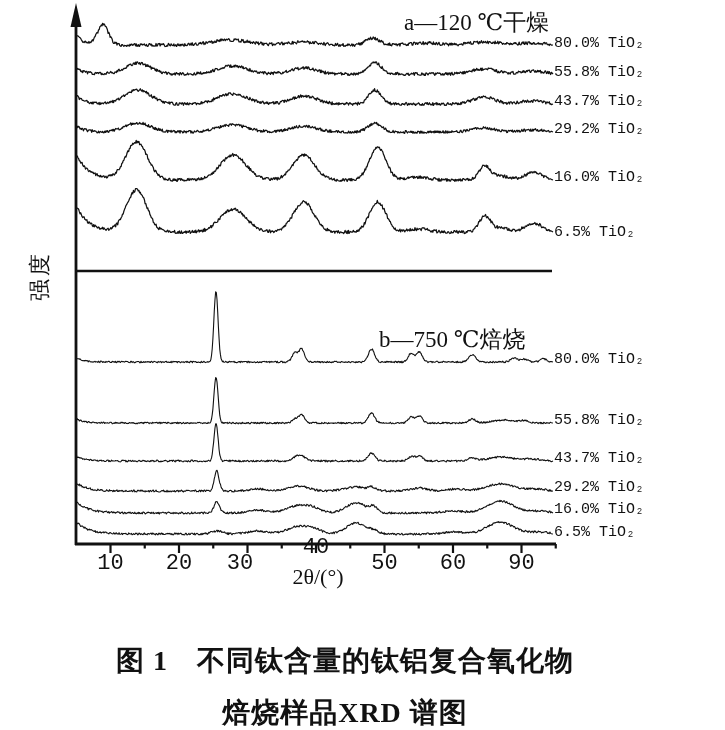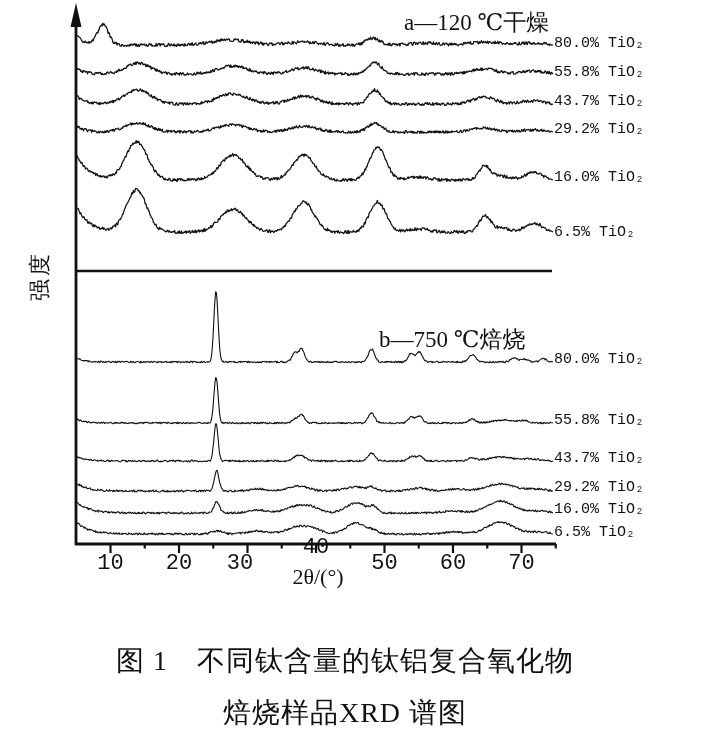--- a/index.html
+++ b/index.html
@@ -7,21 +7,21 @@
        font-family:"Liberation Serif","DejaVu Serif",serif;color:#111;}
   #plot-svg{position:absolute;left:0;top:0;}
   .t{position:absolute;white-space:nowrap;}
   .panel-title{font-size:23px;}
   .slabel{position:absolute;font-size:15px;white-space:nowrap;line-height:26px;height:26px;font-family:Liberation Mono, monospace;}
   .tick-label{position:absolute;width:48px;text-align:center;font-size:22px;font-family:Liberation Mono, monospace;}
   .xlab{left:253px;top:564px;width:130px;text-align:center;font-size:22px;}
   .ylab{left:40px;top:276px;transform:translate(-50%,-50%) rotate(-90deg);
         font-size:22px;letter-spacing:3px;}
   .cap{position:absolute;left:0;width:690px;text-align:center;
-       font-size:28px;font-weight:normal;letter-spacing:1px;}
+       font-size:28px;font-weight:bold;letter-spacing:1px;}
   .cap1{top:642px;}
   .cap2{top:678px;margin-top:16px;}
 </style>
 </head>
 <body>
 
 <div>
   <svg id="plot-svg" width="725" height="622">
       <line x1="76" y1="24" x2="76" y2="545" stroke="#111111" stroke-width="2.8"></line>
       <polygon points="76,3 70.5,27 81.5,27" fill="#111111"></polygon>
@@ -75,18 +75,18 @@
       <div class="slabel" style="left: 554px; top: 497px;">16.0% TiO₂</div>
       <div class="slabel" style="left: 554px; top: 520px;">6.5% TiO₂</div>
     </div>
   <div id="tick-labels">
       <div class="tick-label" style="left: 86.5px; top: 551px;">10</div>
       <div class="tick-label" style="left: 155px; top: 551px;">20</div>
       <div class="tick-label" style="left: 216px; top: 551px;">30</div>
       <div class="tick-label" style="left: 292px; top: 535px;">40</div>
       <div class="tick-label" style="left: 360.5px; top: 551px;">50</div>
       <div class="tick-label" style="left: 429px; top: 551px;">60</div>
-      <div class="tick-label" style="left: 497.5px; top: 551px;">70</div>
+      <div class="tick-label" style="left: 497.5px; top: 551px;">90</div>
     </div>
 
   <div class="cap cap1">图 1　不同钛含量的钛铝复合氧化物</div>
   <div class="cap cap2">焙烧样品XRD 谱图</div>
 </div>
 
 </body></html>

